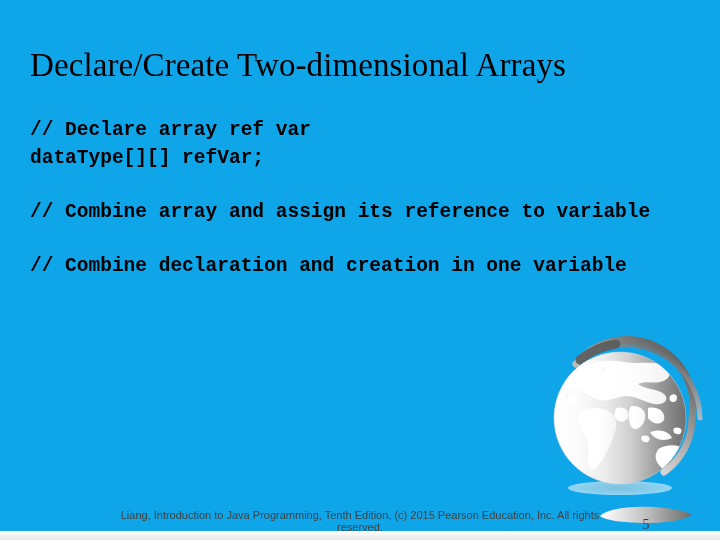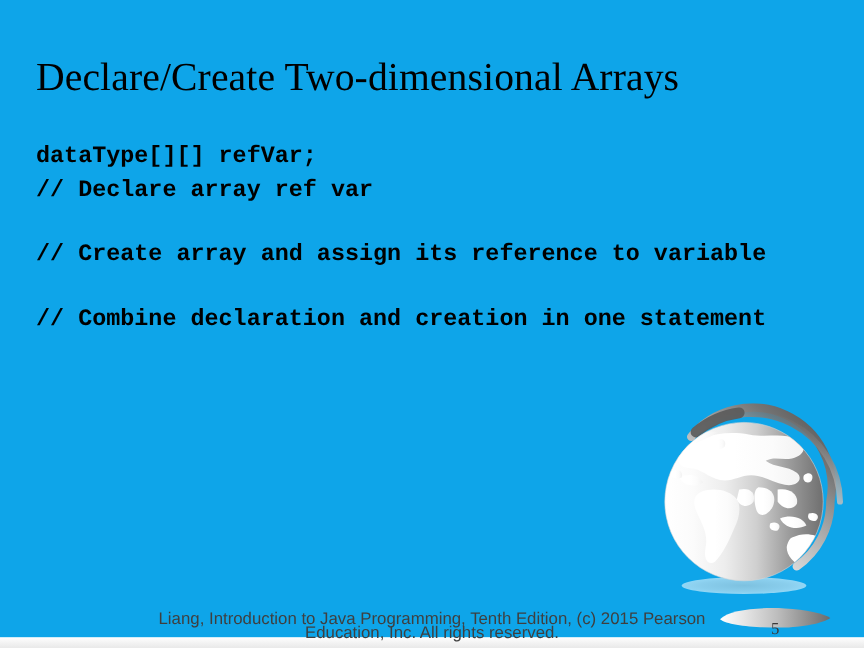--- a/index.html
+++ b/index.html
@@ -77,21 +77,21 @@
     height: 9px;
     background: linear-gradient(to bottom, #ffffff 0%, #f1f1f1 60%, #e9e9e9 100%);
   }
   .footer-text {
     position: absolute;
     left: 120px;
     top: 509px;
     width: 480px;
     text-align: center;
     font-family: "Liberation Sans", sans-serif;
-    font-size: 14px;
+    font-size: 11px;
     line-height: 12px;
     color: #3f3f3f;
   }
 
   
   .page-plate {
     position: absolute;
     left: 598px;
     top: 506px;
     width: 96px;
@@ -112,30 +112,30 @@
 </head>
 <body>
 
 <div class="slide">
 
   <div class="slide-title">Declare/Create Two-dimensional Arrays</div>
 
   <div class="code-area">
 
     <div class="code-block">
+      <div class="code-line">// Declare array ref var</div>
       <div class="code-line">dataType[][] refVar;</div>
-      <div class="code-line">// Declare array ref var</div>
     </div>
 
     <div class="code-block">
-      <div class="code-line">// Create array and assign its reference to variable</div>
+      <div class="code-line">// Combine array and assign its reference to variable</div>
     </div>
 
     <div class="code-block">
-      <div class="code-line">// Combine declaration and creation in one statement</div>
+      <div class="code-line">// Combine declaration and creation in one variable</div>
     </div>
 
   </div>
 
   <div class="globe-wrap">
     <svg width="186" height="172" viewBox="0 0 186 172" xmlns="http://www.w3.org/2000/svg">
       <defs>
 
         <linearGradient id="sphereFade" x1="0" y1="0" x2="1" y2="0">
           <stop offset="0%" stop-color="#ffffff"></stop>

